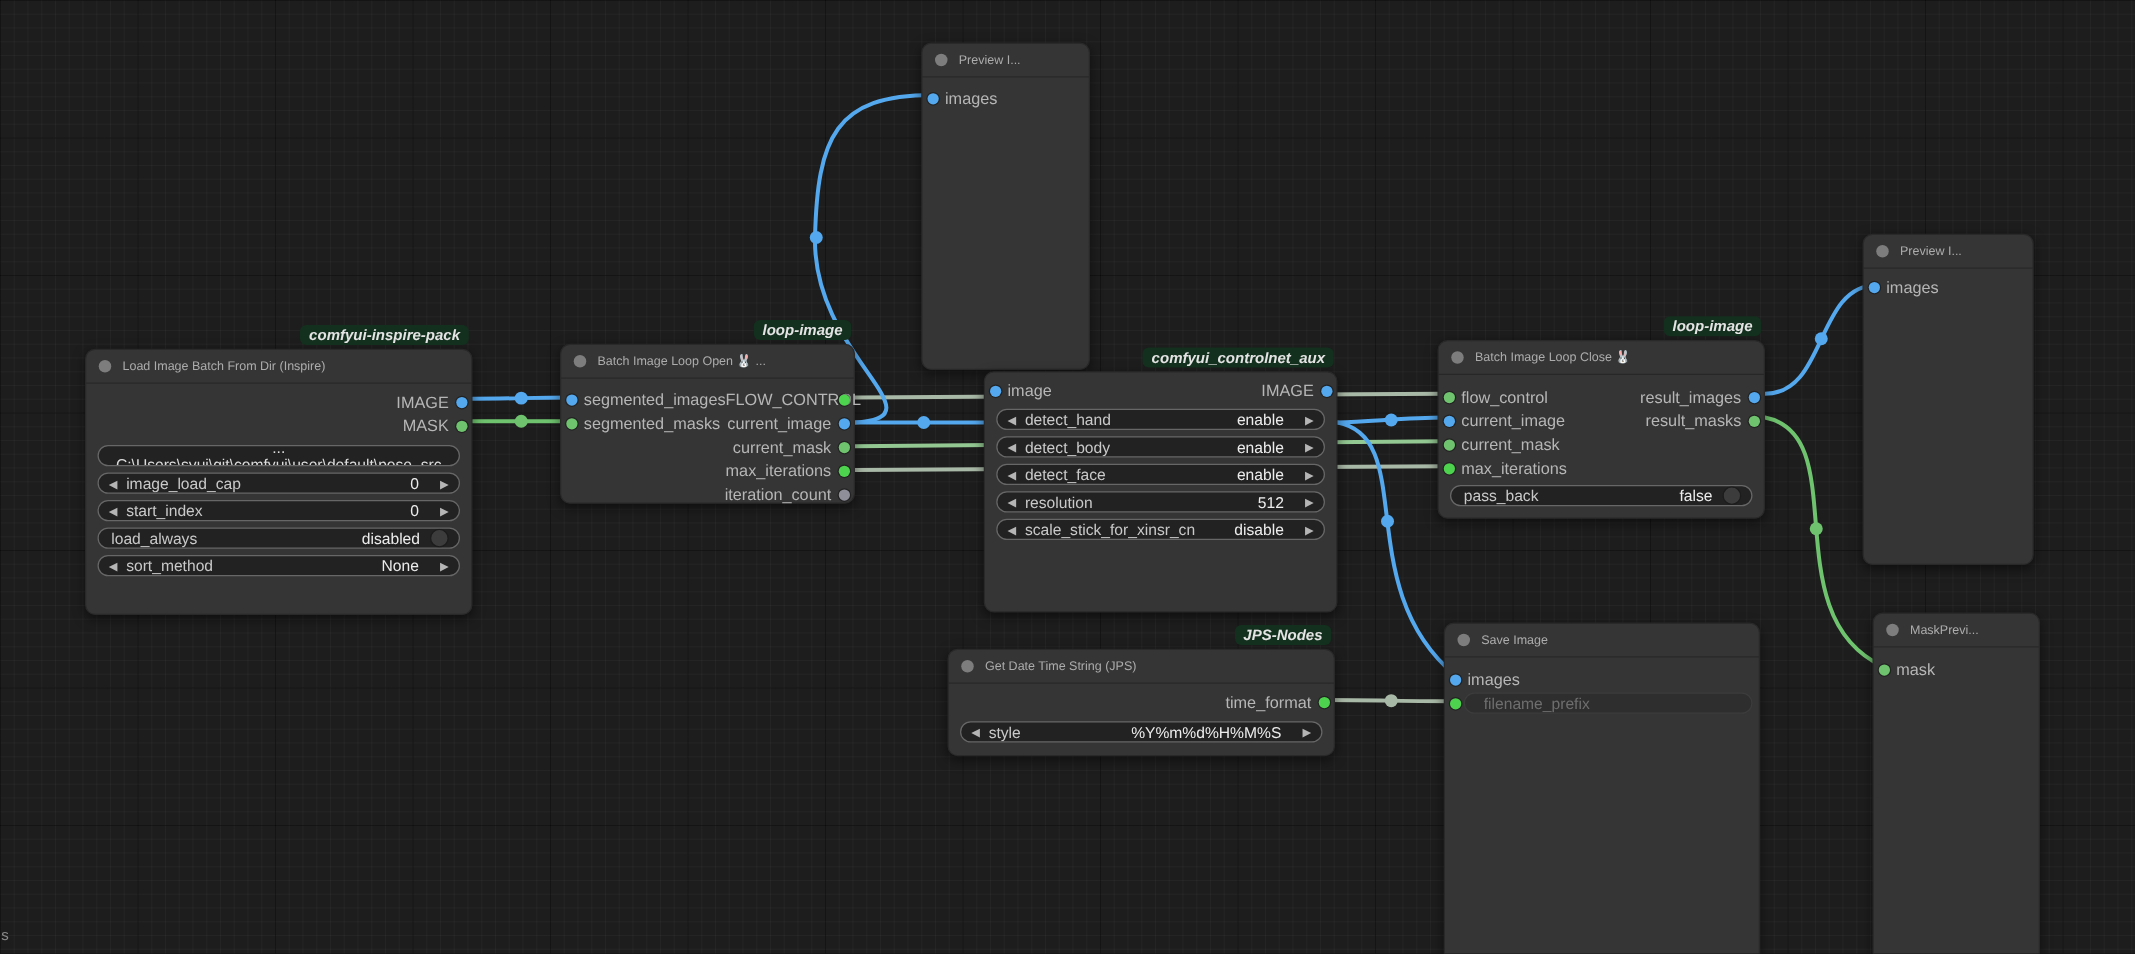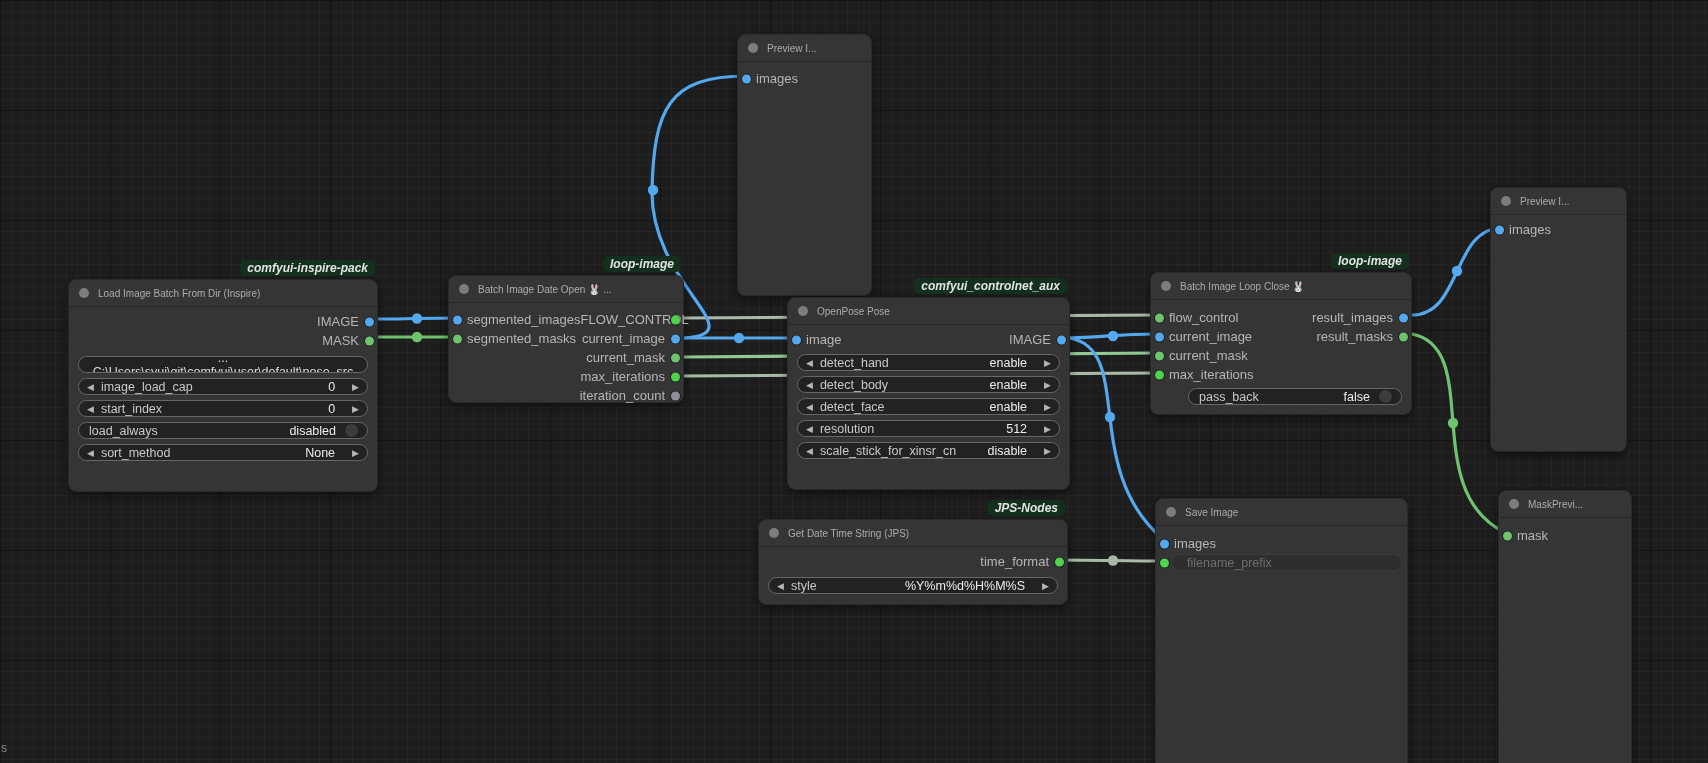--- a/index.html
+++ b/index.html
@@ -157,21 +157,21 @@
         <span class="wgap"></span>
           <span class="warr">▶</span>
       </div>
     </div>
   </div>
 
   <div class="node" style="left:448px;top:275px;width:236px;height:128px;">
     <div class="badge">loop-image</div>
     <div class="ntitle">
         <span class="tdot"></span>
-        <span>Batch Image Date Open 🐰 ...</span>
+        <span>Batch Image Loop Open 🐰 ...</span>
       </div>
     <div class="rows" style="padding-top:7px;">
       <div class="row">
         <span class="dot in" style="background: rgb(84, 168, 238);"></span>
         <span class="slotlbl in-lbl">segmented_images</span>
         <span class="slotlbl out-lbl">FLOW_CONTROL</span>
         <span class="dot out" style="background: rgb(78, 211, 78);"></span>
       </div>
       <div class="row">
         <span class="dot in" style="background: rgb(111, 195, 111);"></span>
@@ -189,24 +189,20 @@
       </div>
       <div class="row">
         <span class="slotlbl out-lbl">iteration_count</span>
         <span class="dot out" style="background: rgb(143, 143, 154);"></span>
       </div>
     </div>
   </div>
 
   <div class="node" style="left:787px;top:297px;width:283px;height:193px;">
     <div class="badge">comfyui_controlnet_aux</div>
-    <div class="ntitle">
-        <span class="tdot"></span>
-        <span>OpenPose Pose</span>
-      </div>
     <div class="rows" style="padding-top:5px;">
       <div class="row">
         <span class="dot in" style="background: rgb(84, 168, 238);"></span>
         <span class="slotlbl in-lbl">image</span>
         <span class="slotlbl out-lbl">IMAGE</span>
         <span class="dot out" style="background: rgb(84, 168, 238);"></span>
       </div>
     </div>
     <div style="margin-top:5px;">
       <div class="widget">
@@ -291,21 +287,21 @@
       </div>
       <div class="row">
         <span class="dot in" style="background: rgb(111, 195, 111);"></span>
         <span class="slotlbl in-lbl">current_mask</span>
       </div>
       <div class="row">
         <span class="dot in" style="background: rgb(78, 211, 78);"></span>
         <span class="slotlbl in-lbl">max_iterations</span>
       </div>
     </div>
-    <div style="margin-top:4px;padding-left:28px;">
+    <div style="margin-top:4px;">
       <div class="widget">
         <span class="wname" style="margin-left:2px;">pass_back</span>
         <span class="wval">false</span>
         <span class="toggle-circle"></span>
       </div>
     </div>
   </div>
 
   <div class="node" style="left:1155px;top:498px;width:253px;height:280px;">
     <div class="ntitle">

